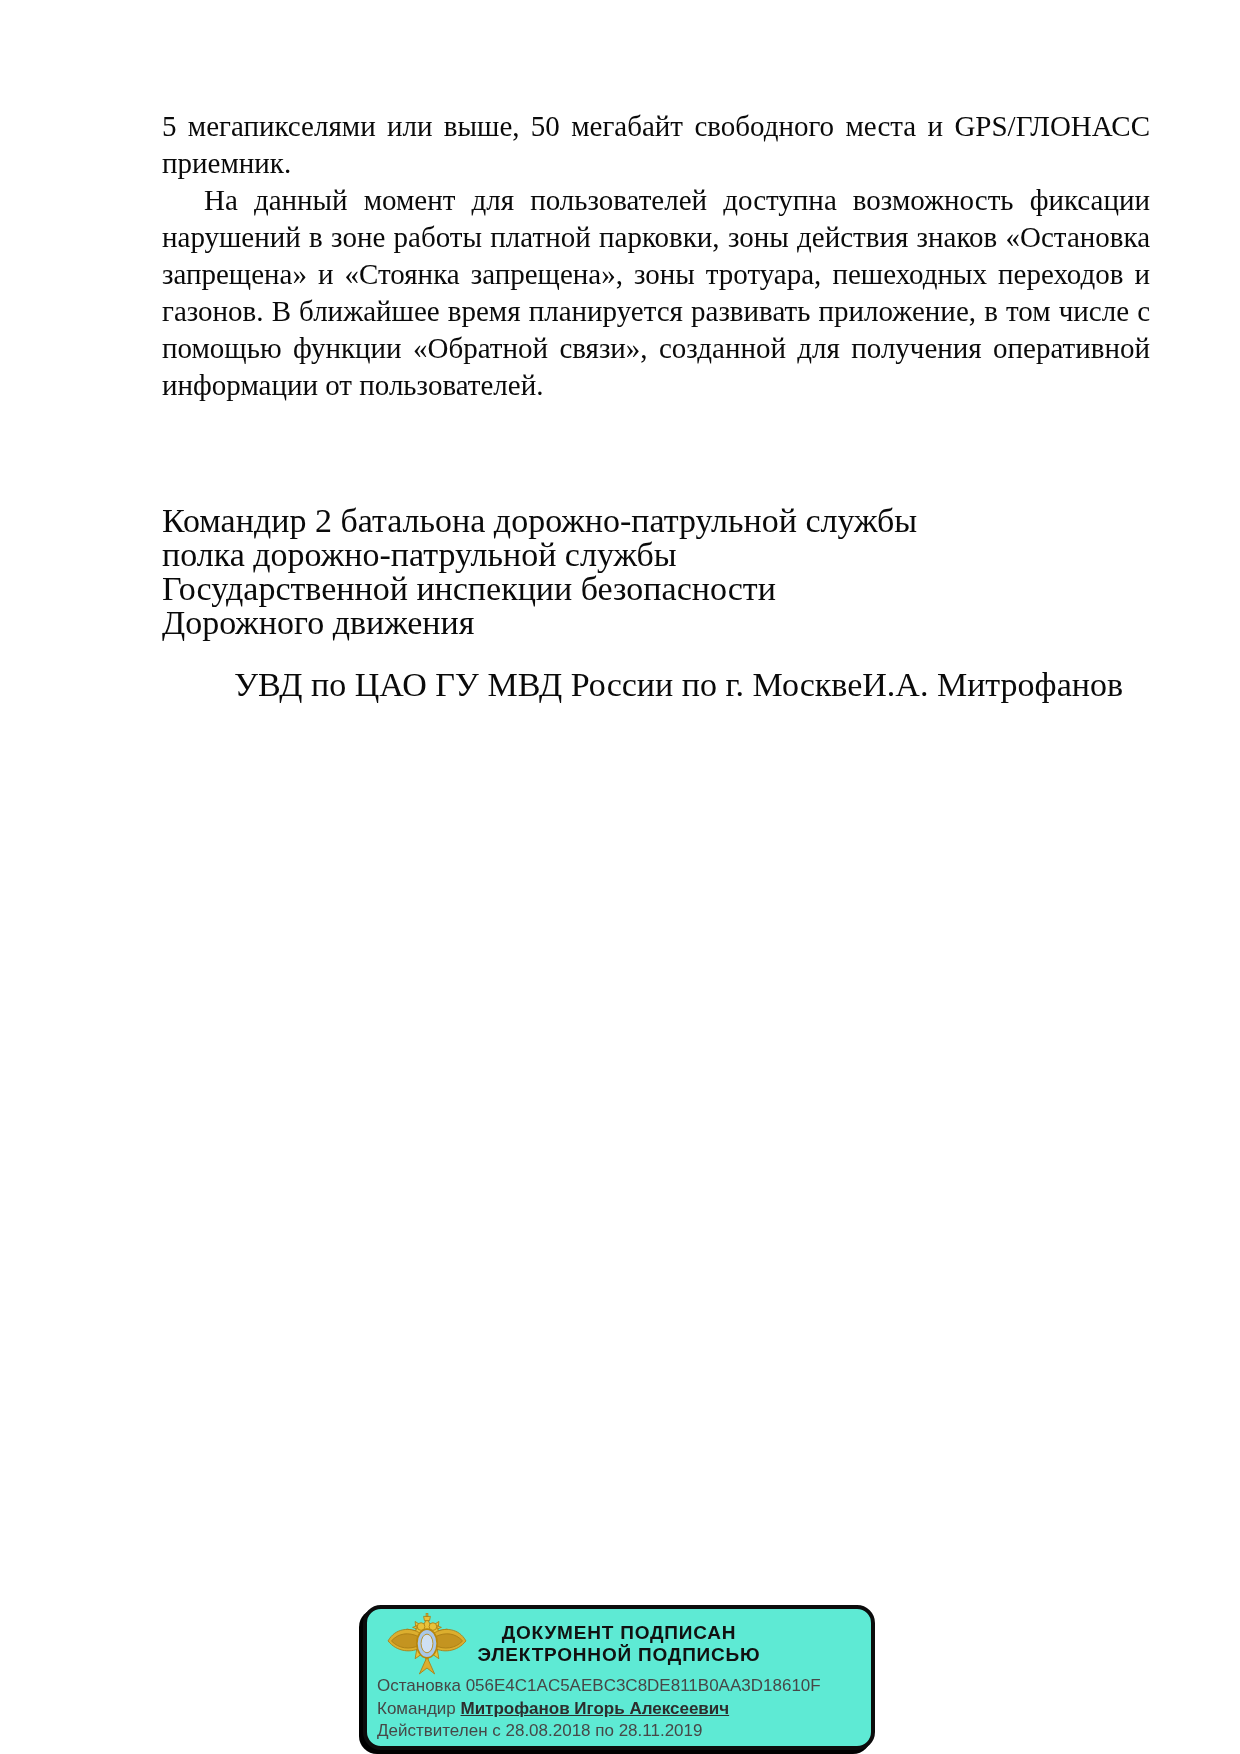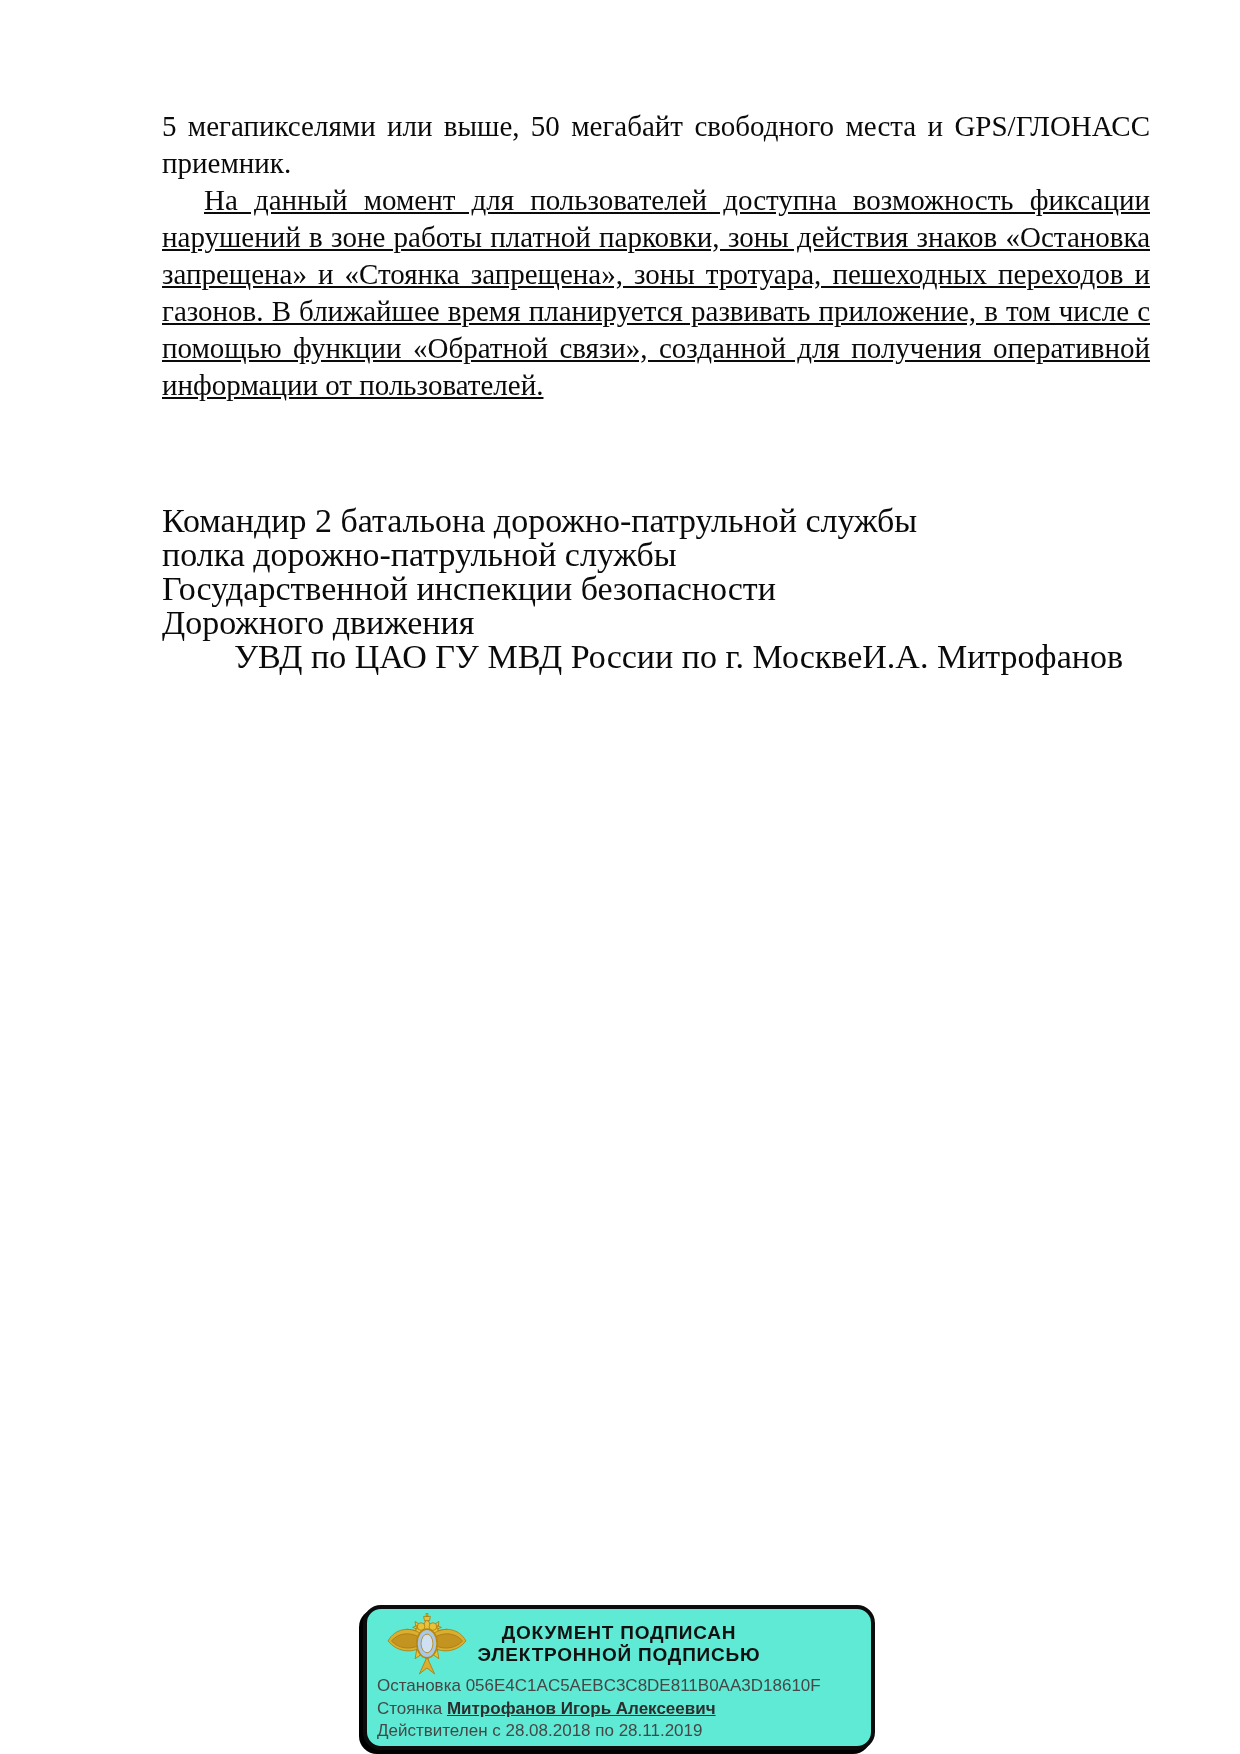--- a/index.html
+++ b/index.html
@@ -17,36 +17,36 @@
   .doc-text {
     position: absolute;
     left: 162px;
     top: 108px;
     width: 988px;
     font-size: 29px;
     line-height: 37px;
     color: #0a0a0a;
   }
   .para { text-align: justify; }
-  .para.indented { text-indent: 42px; text-decoration: underline; }
+  .para.indented { text-indent: 42px; }
 
   
   .sig-block {
     margin-top: 100px;
     font-size: 34px;
     line-height: 34px;
     text-align: left;
   }
   .sig-line { white-space: nowrap; }
   .sig-last {
     display: flex;
     justify-content: flex-end;
     align-items: baseline;
   }
-  .sig-name { padding-right: 27px; white-space: nowrap; }
+  .sig-name { padding-right: 27px; white-space: nowrap; margin-top: 28px; }
 
   
   .stamp {
     position: absolute;
     left: 363px;
     top: 1605px;
     width: 512px;
     height: 145px;
     background: #5eead4;
     border: 4px solid #0c0c0c;
@@ -134,18 +134,18 @@
     <div>ДОКУМЕНТ ПОДПИСАН</div>
     <div>ЭЛЕКТРОННОЙ ПОДПИСЬЮ</div>
   </div>
 
   <div class="stamp-details">
     <span class="row">
       <span>Остановка</span>
       <span>056E4C1AC5AEBC3C8DE811B0AA3D18610F</span>
     </span>
     <span class="row">
-      <span>Стоянка</span>
+      <span>Командир</span>
       <span class="stamp-bold">Митрофанов Игорь Алексеевич</span>
     </span>
     <span class="row">Действителен с 28.08.2018 по 28.11.2019</span>
   </div>
 </div>
 
 </body></html>

